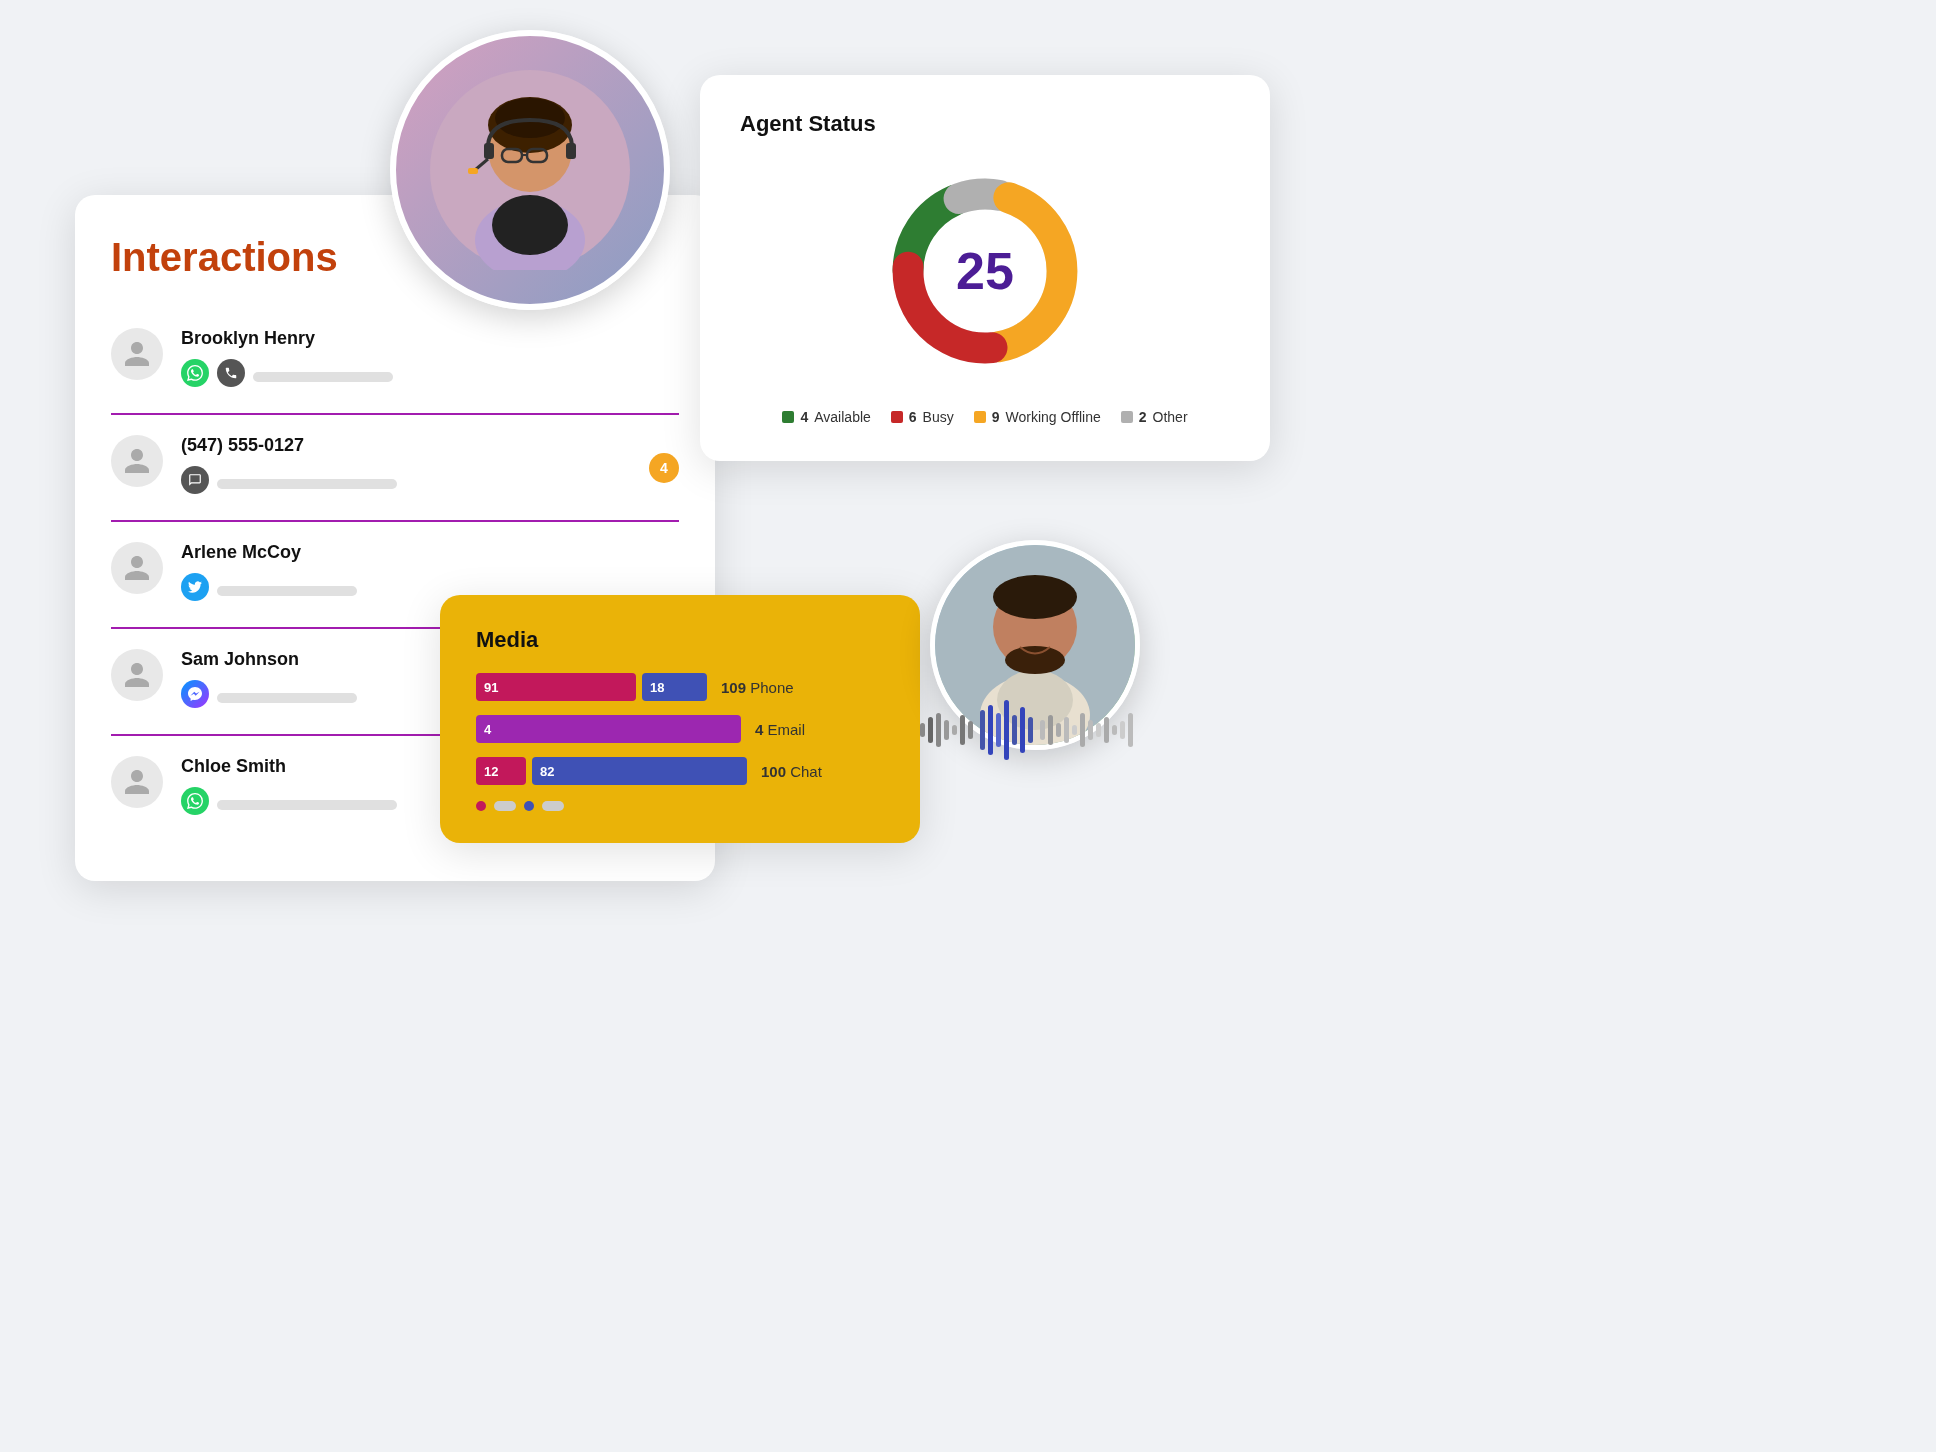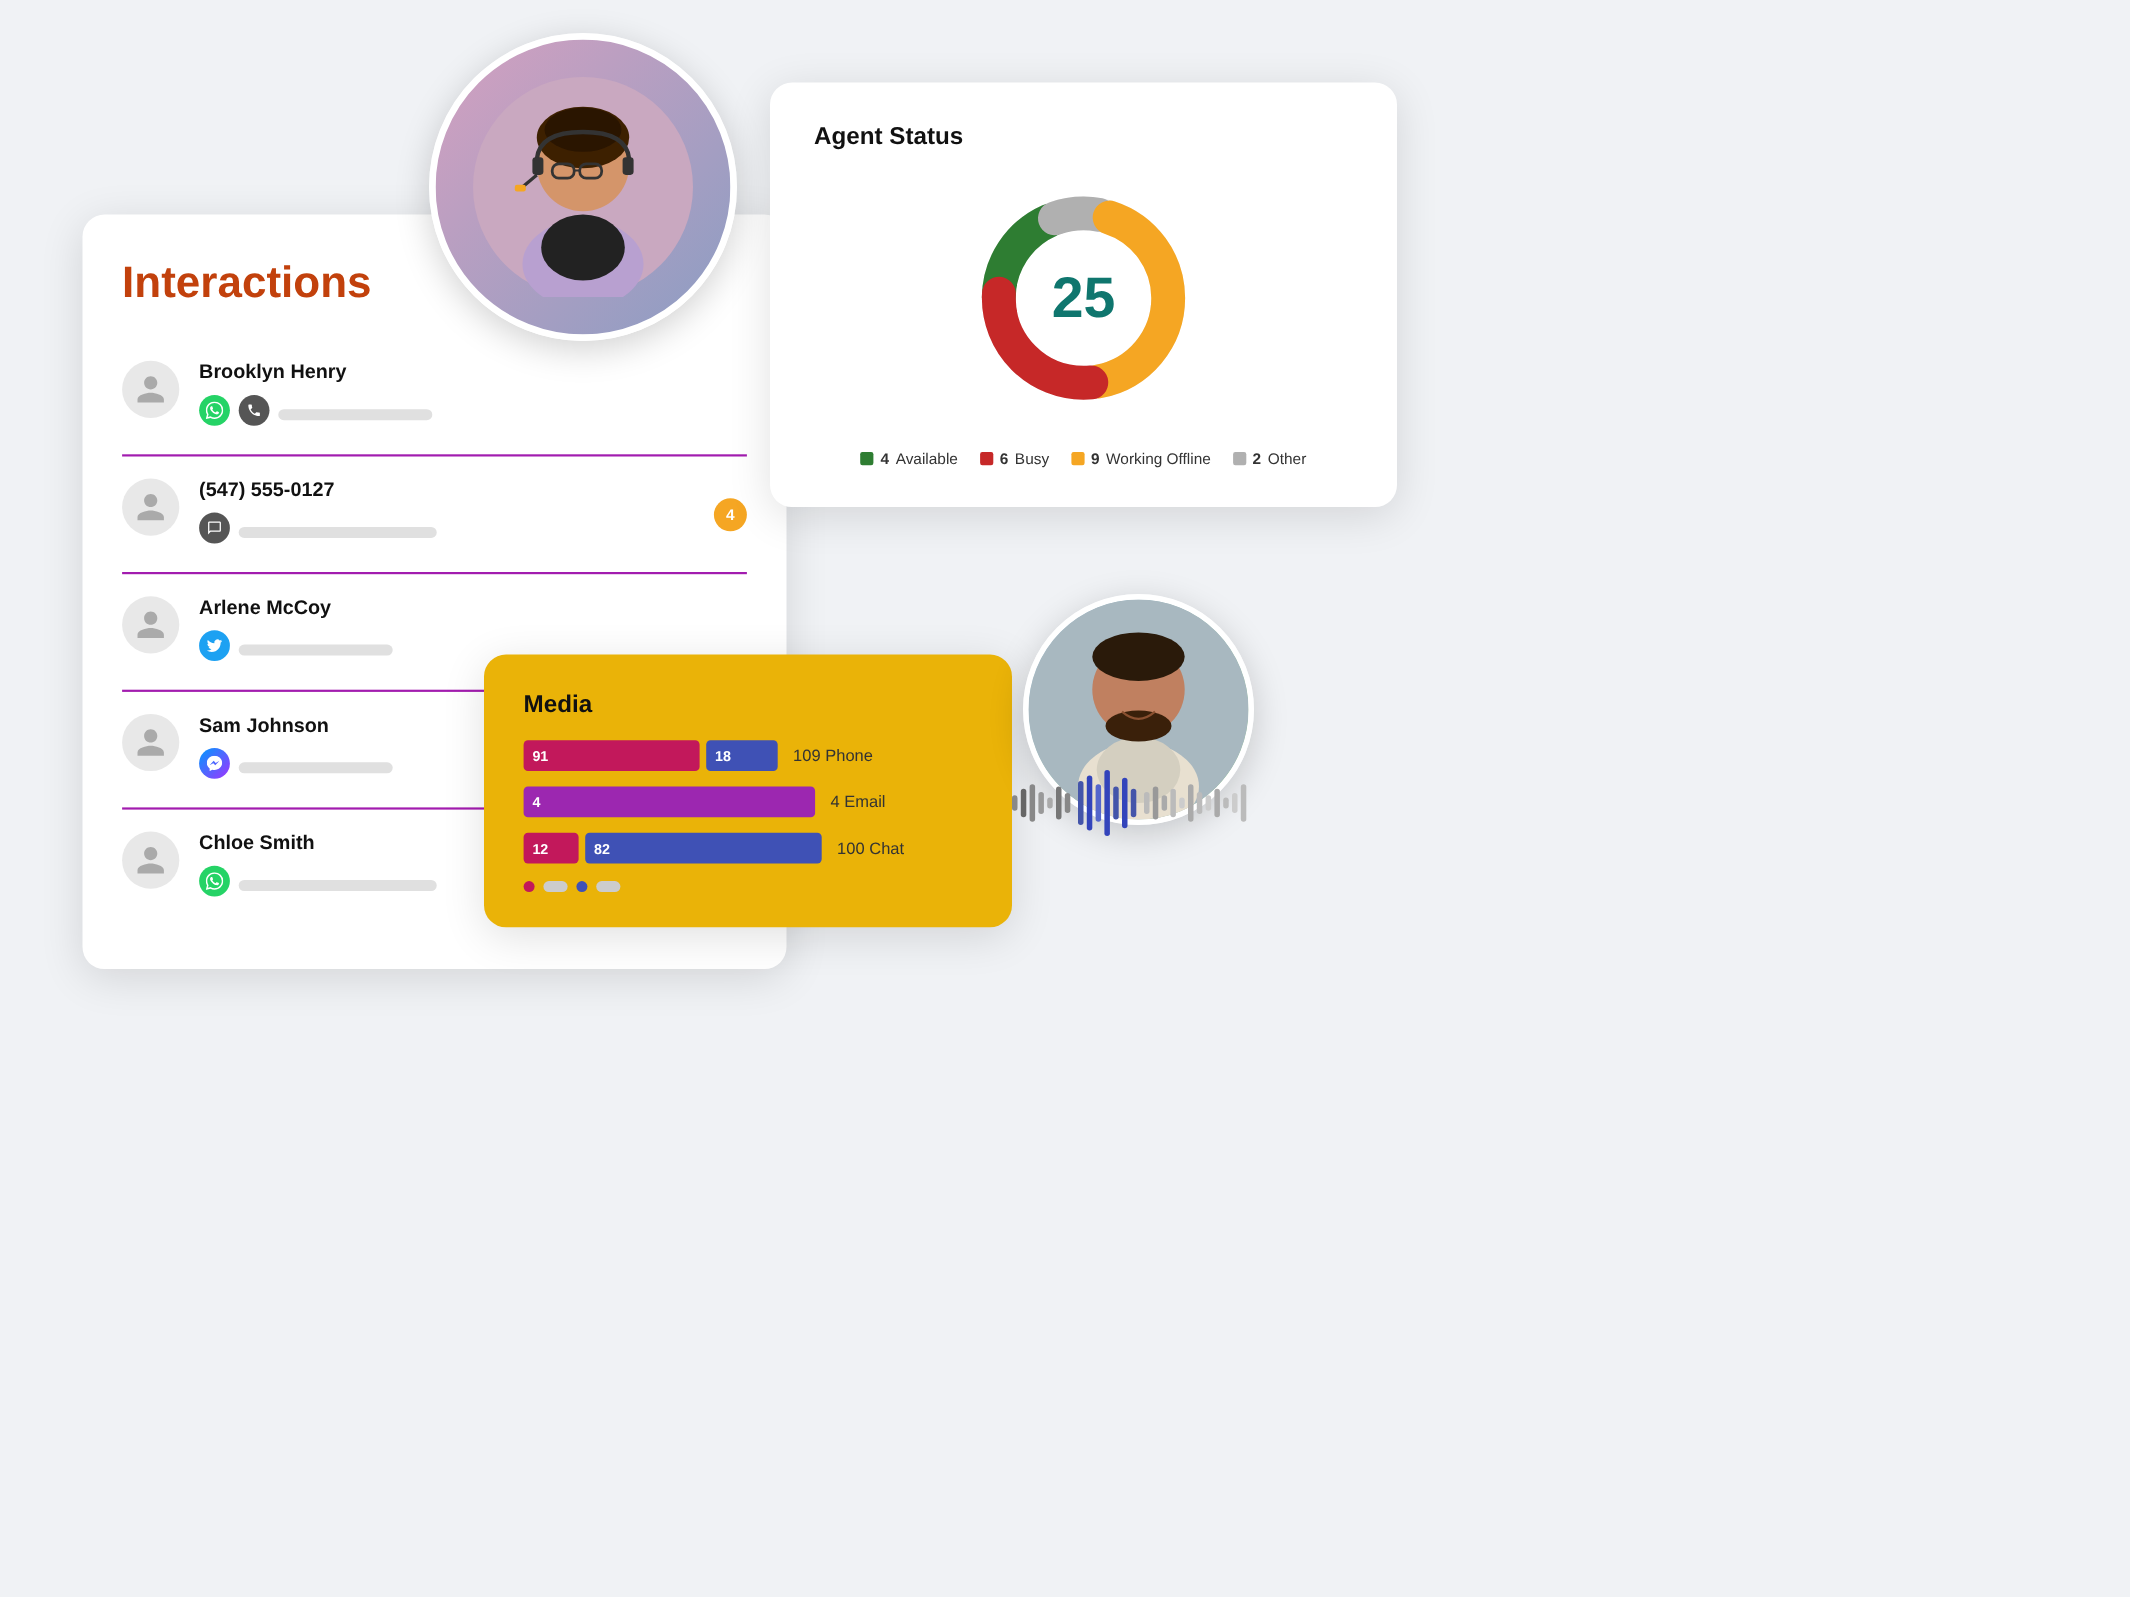--- a/index.html
+++ b/index.html
@@ -144,21 +144,21 @@
 
     .donut-svg { width: 220px; height: 220px; }
 
     .donut-center {
       position: absolute;
       top: 50%;
       left: 50%;
       transform: translate(-50%, -50%);
       font-size: 52px;
       font-weight: 800;
-      color: #0f766e;
+      color: #4c1d95;
     }
 
     .legend {
       display: flex;
       flex-wrap: wrap;
       gap: 12px 20px;
       justify-content: center;
     }
     .legend-item {
       display: flex;
@@ -214,21 +214,21 @@
     }
     .bar-pink { background: #C2185B; }
     .bar-blue { background: #3F51B5; }
     .bar-purple { background: #9C27B0; }
 
     .media-label {
       margin-left: 8px;
       font-size: 15px;
       color: #333;
     }
-    .media-label-count { font-weight: 400; }
+    .media-label-count { font-weight: 700; }
 
     .pagination-dots {
       display: flex;
       gap: 8px;
       margin-top: 16px;
       align-items: center;
     }
     .dot {
       width: 10px;
       height: 10px;

